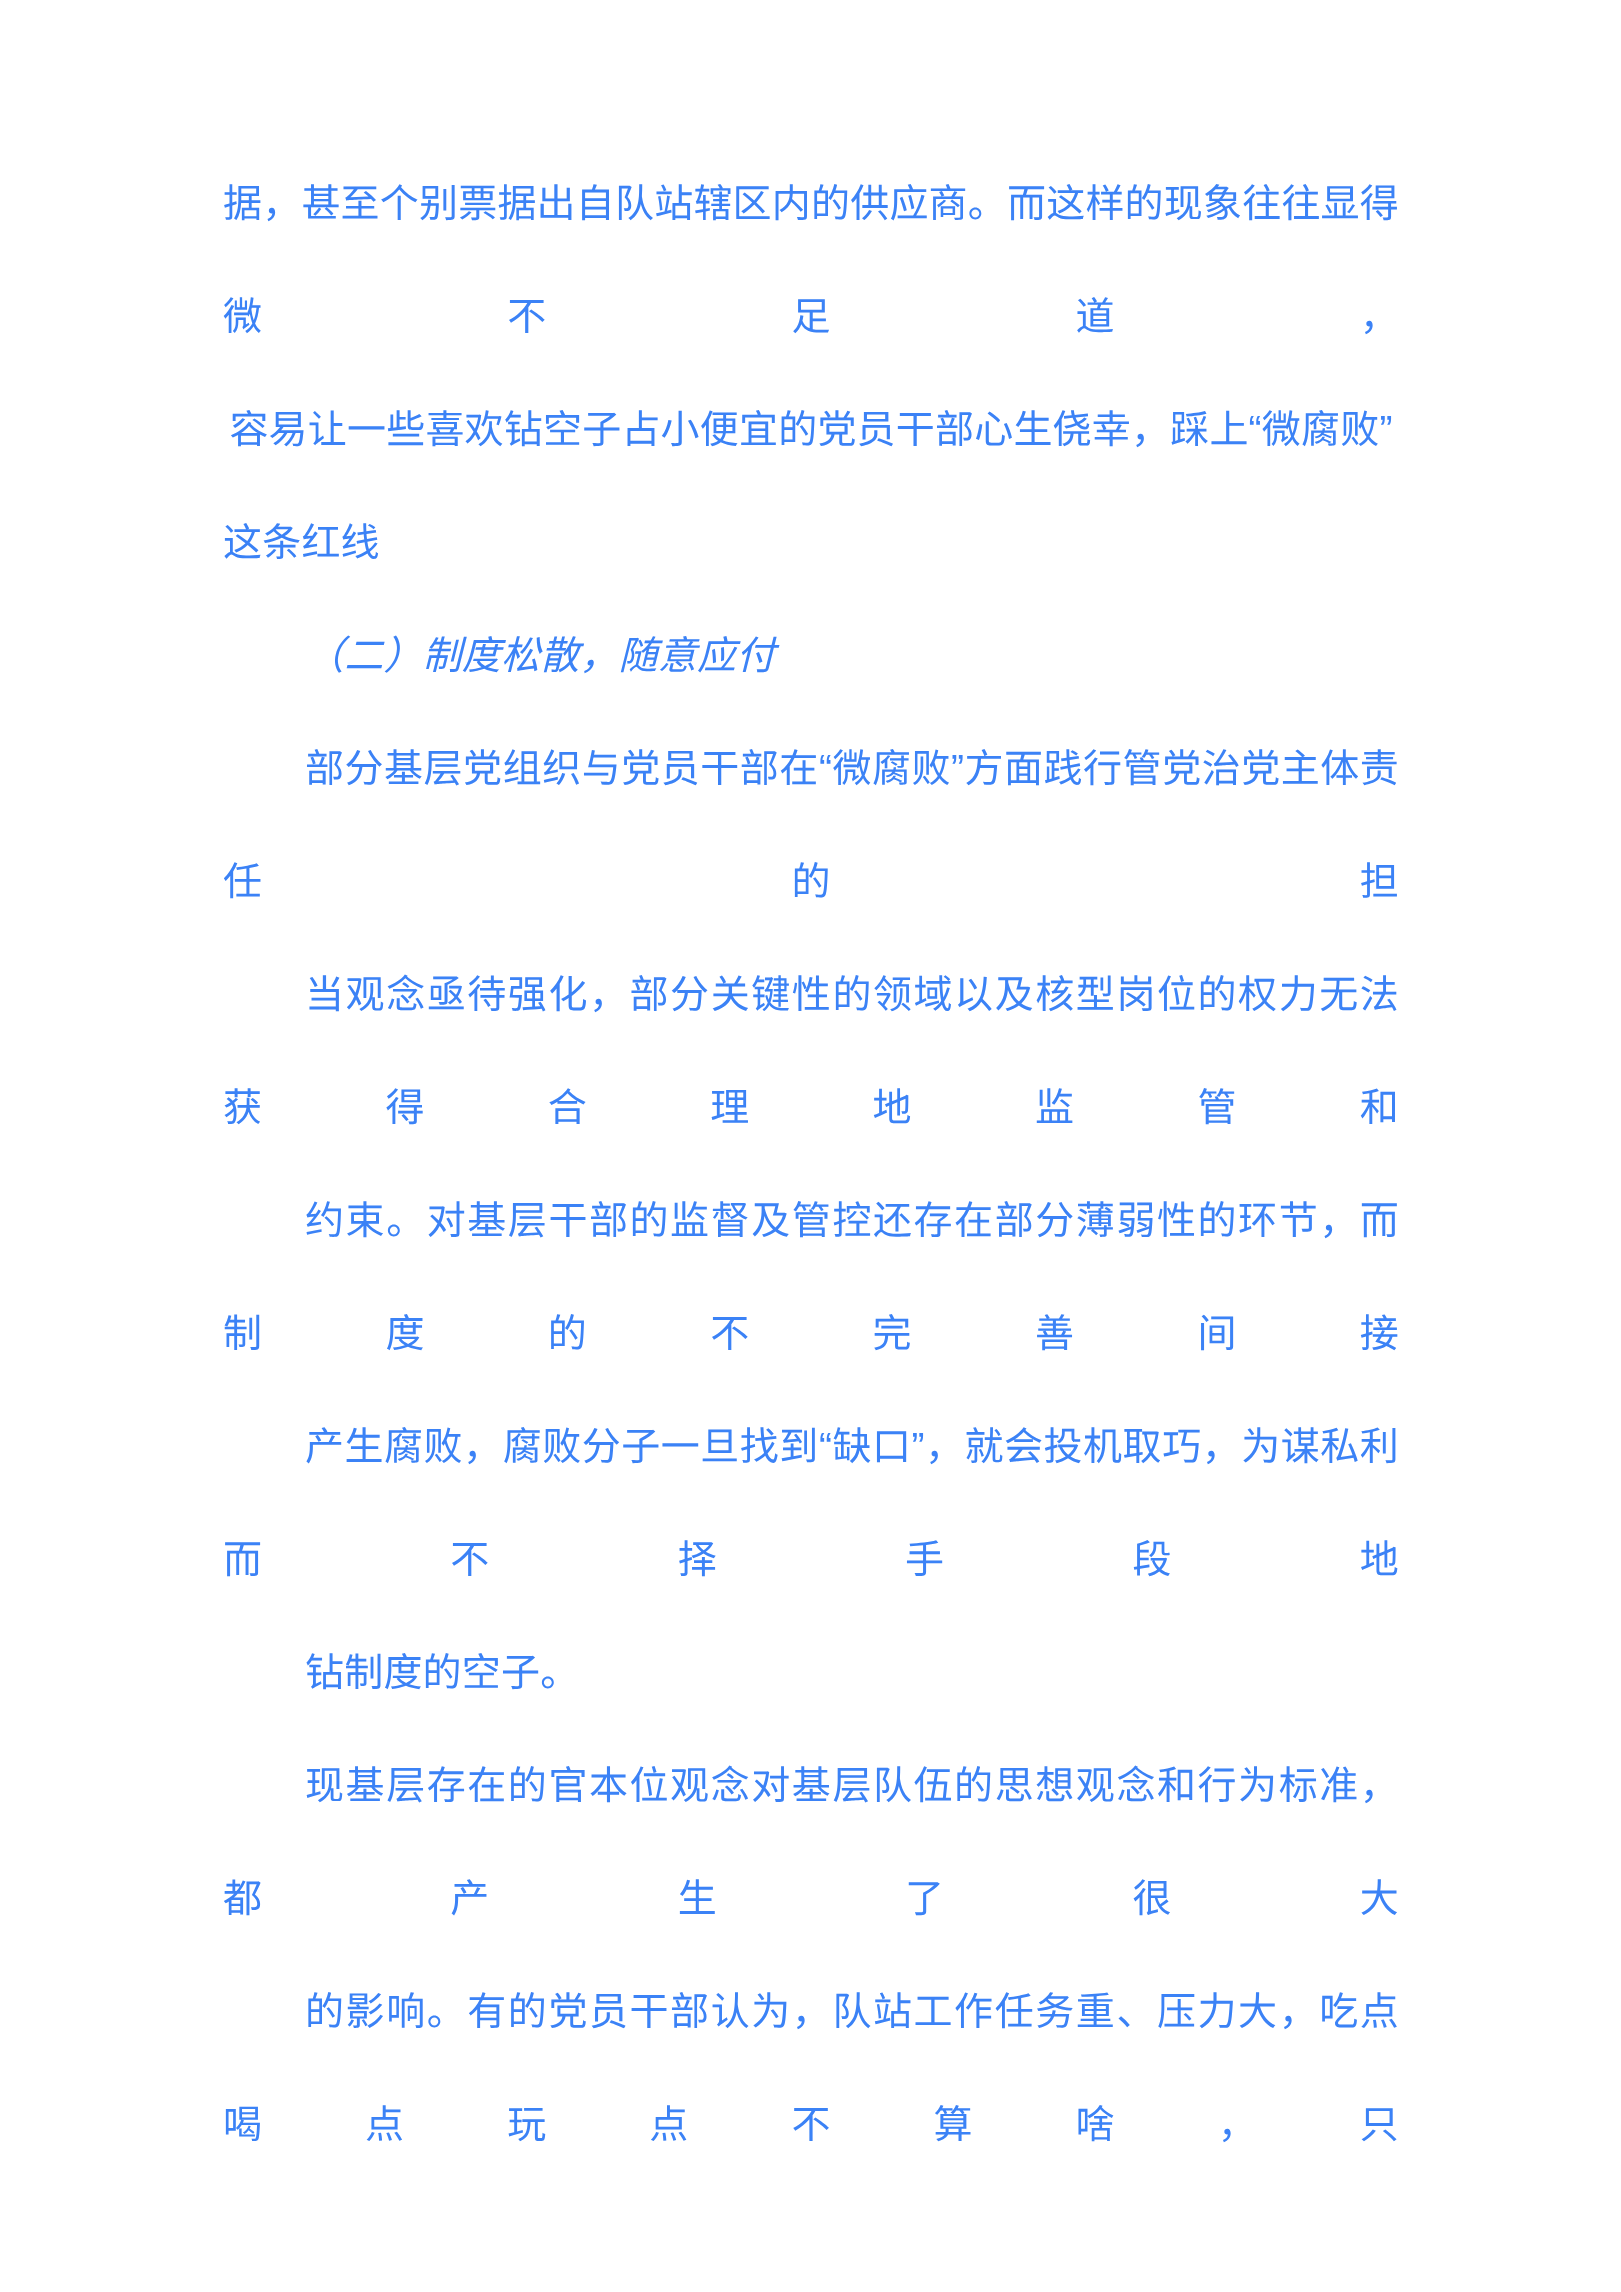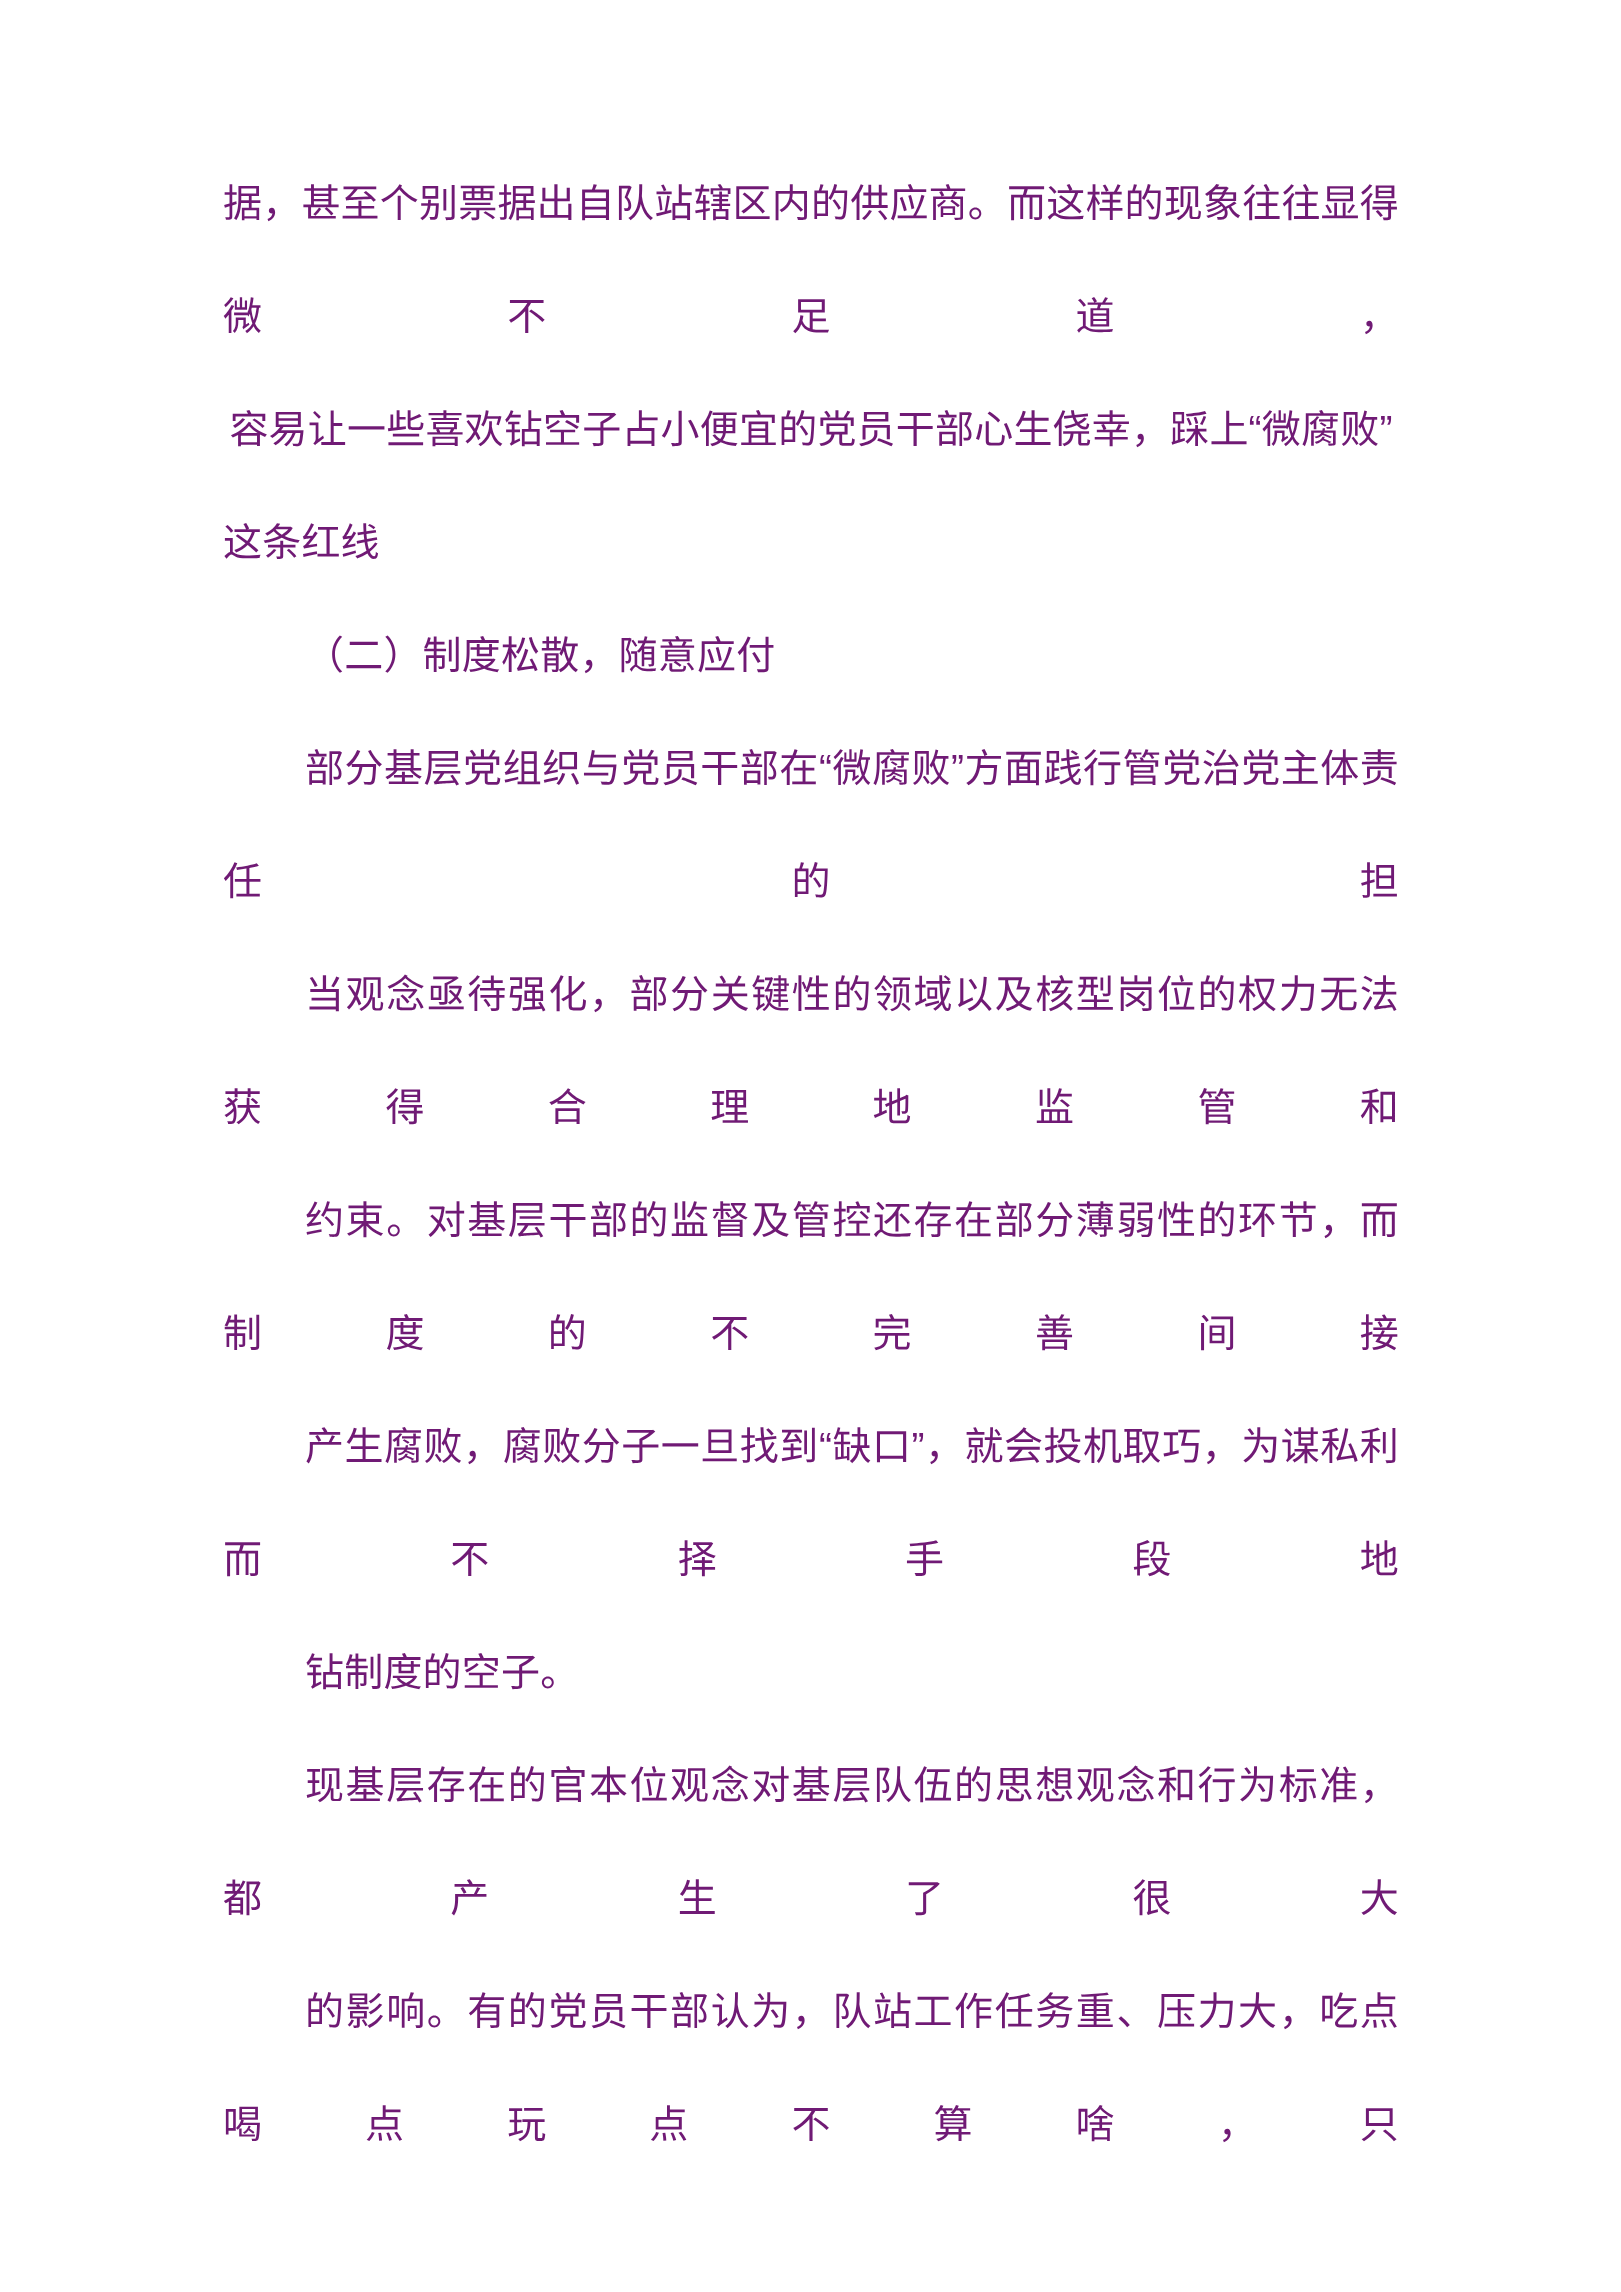--- a/index.html
+++ b/index.html
@@ -22,34 +22,35 @@
   }
   .doc-body {
     position: absolute;
     left: 223px;
     top: 147px;
     width: 1176px;
   }
   .para {
     margin: 0;
     padding: 0;
-    color: #701a75;
+    color: #3b82f6;
     font-size: 39px;
     line-height: 113px;
     letter-spacing: 0.2px;
     text-align: justify;
     text-justify: inter-ideograph;
     white-space: pre-wrap;
     font-weight: 400;
   }
   .para.indent {
     text-indent: 82px;
   }
   .para.heading {
     text-indent: 82px;
+    font-style: italic;
   }
   .para .line {
     display: block;
   }
   
   .para .line.just {
     text-align: justify;
     text-align-last: justify;
   }
   .para .line.last {

